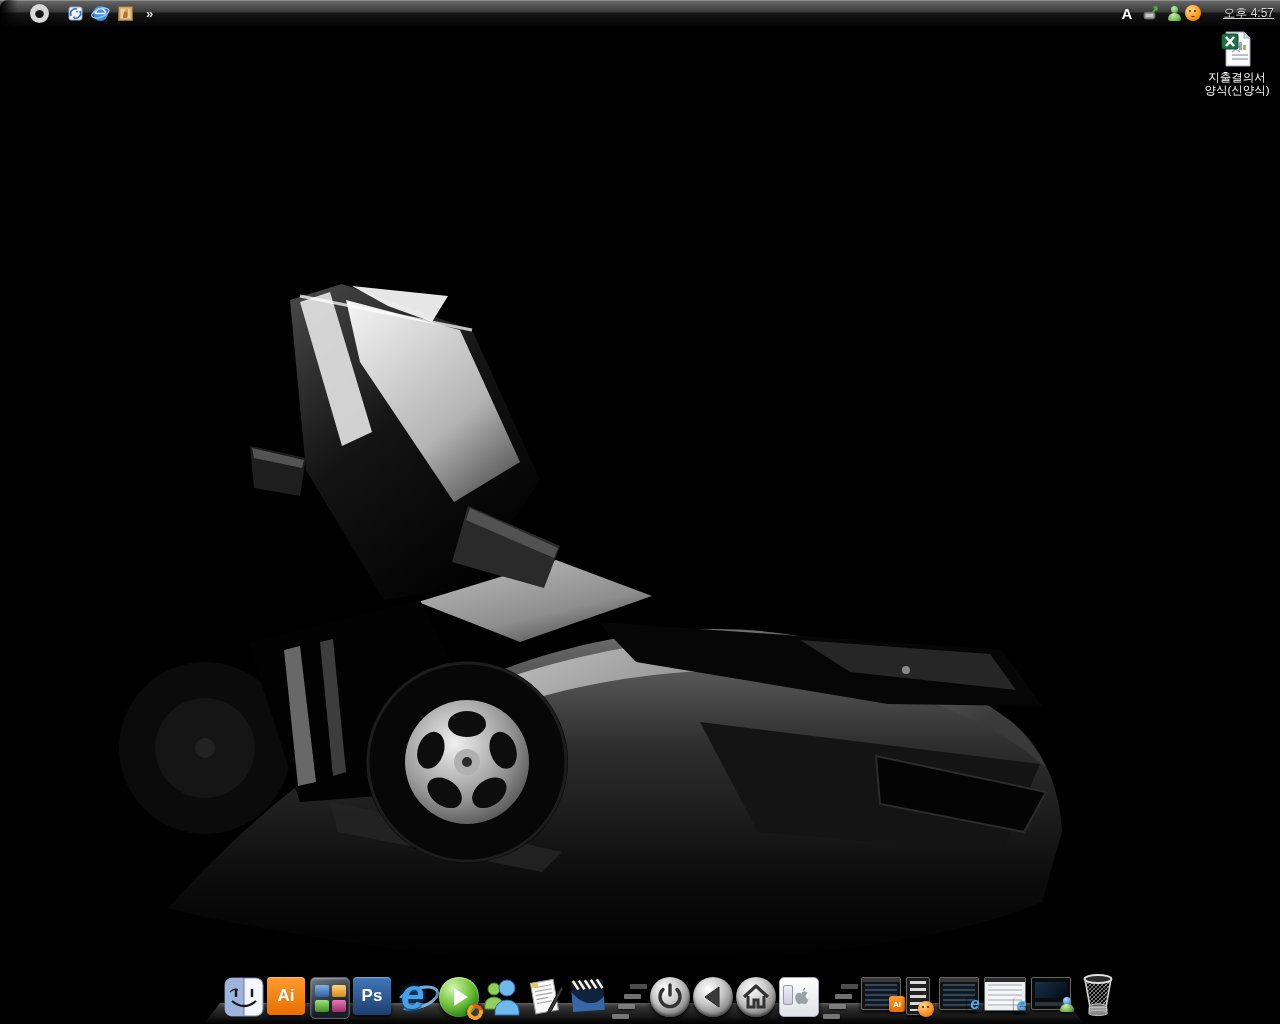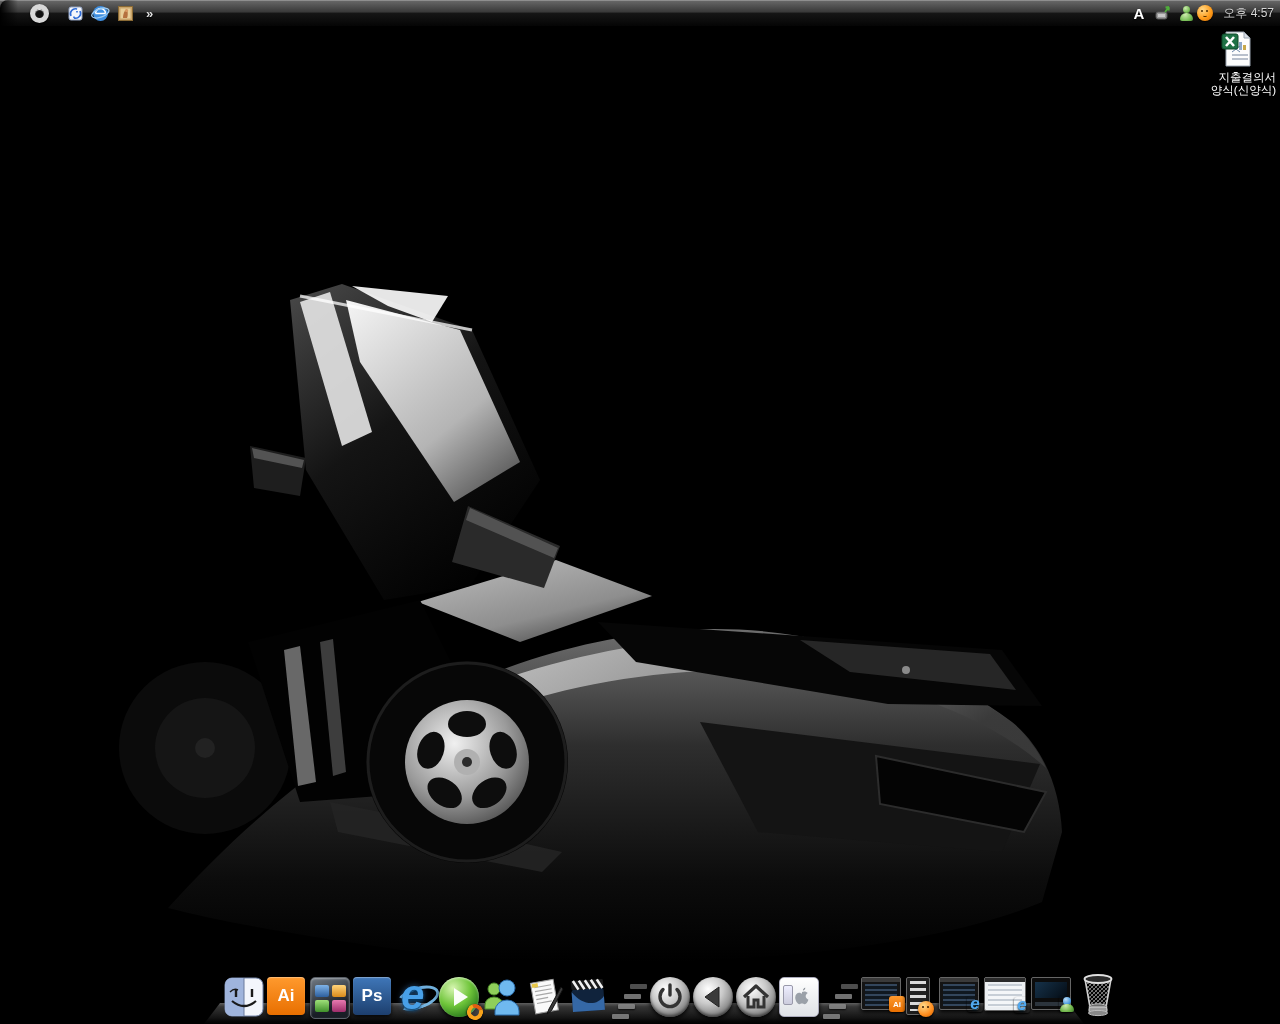--- a/index.html
+++ b/index.html
@@ -23,33 +23,33 @@
     width:19px;height:19px;border-radius:50%;
     border:5px solid #d8d8d8;box-sizing:border-box;
     background:#111;margin:0 14px 0 10px;
     box-shadow:0 1px 2px #000, inset 0 1px 1px #fff;
   }
   .mb-ic{width:19px;height:19px;margin:0 3px;position:relative;flex:0 0 auto;}
   .chevron{color:#e0e0e0;font-size:13px;font-weight:bold;margin-left:8px;letter-spacing:1px;text-shadow:0 1px 1px #000;}
   .mb-spacer{flex:1;}
   .tray{display:flex;align-items:center;gap:4px;margin-right:6px;}
   .ime{color:#fff;font-size:15px;font-weight:bold;text-shadow:0 1px 2px #000;margin-right:2px;}
-  .clock{color:#d6d6d6;font-size:12px;margin-left:6px;text-shadow:0 1px 1px #000;white-space:nowrap;}
+  .clock{color:#d6d6d6;font-size:12px;margin-left:18px;text-shadow:0 1px 1px #000;white-space:nowrap;text-decoration:underline;}
 
   
   .tray-person{width:14px;height:16px;position:relative;}
   .tray-person:before{content:"";position:absolute;left:4px;top:1px;width:7px;height:7px;border-radius:50%;background:radial-gradient(circle at 35% 30%,#cdebae,#7bbf5a 60%,#4e8f33);}
   .tray-person:after{content:"";position:absolute;left:1px;top:8px;width:13px;height:8px;border-radius:6px 6px 2px 2px;background:radial-gradient(circle at 40% 20%,#cdebae,#7bbf5a 60%,#4e8f33);}
   .tray-smiley{width:16px;height:16px;border-radius:50%;
     background:radial-gradient(circle at 35% 30%,#ffd98a,#ff9d1c 55%,#d86c00);position:relative;box-shadow:0 1px 1px #000;}
   .tray-smiley:before{content:"";position:absolute;left:4px;top:5px;width:2px;height:2px;background:#4a2a00;border-radius:50%;box-shadow:5px 0 0 #4a2a00;}
   .tray-smiley:after{content:"";position:absolute;left:6px;top:9px;width:4px;height:2px;border-bottom:1.5px solid #4a2a00;border-radius:50%;}
 
   
-  .shortcut{position:absolute;left:1198px;top:30px;width:78px;text-align:right;cursor:default;}
+  .shortcut{position:absolute;left:1198px;top:30px;width:78px;text-align:center;cursor:default;}
   .shortcut .sc-label{color:#fff;font-size:11.5px;line-height:13px;text-shadow:1px 1px 2px #000,0 0 3px #000;}
   .shortcut svg{display:block;margin:0 auto 3px auto;}
 
   
   .wallpaper{position:absolute;left:0;top:0;width:1280px;height:1024px;}
 
   
   .dock{position:absolute;left:0;bottom:0;width:1188px;height:70px;}
   .platform{
     position:absolute;left:204px;bottom:0;width:880px;height:21px;

